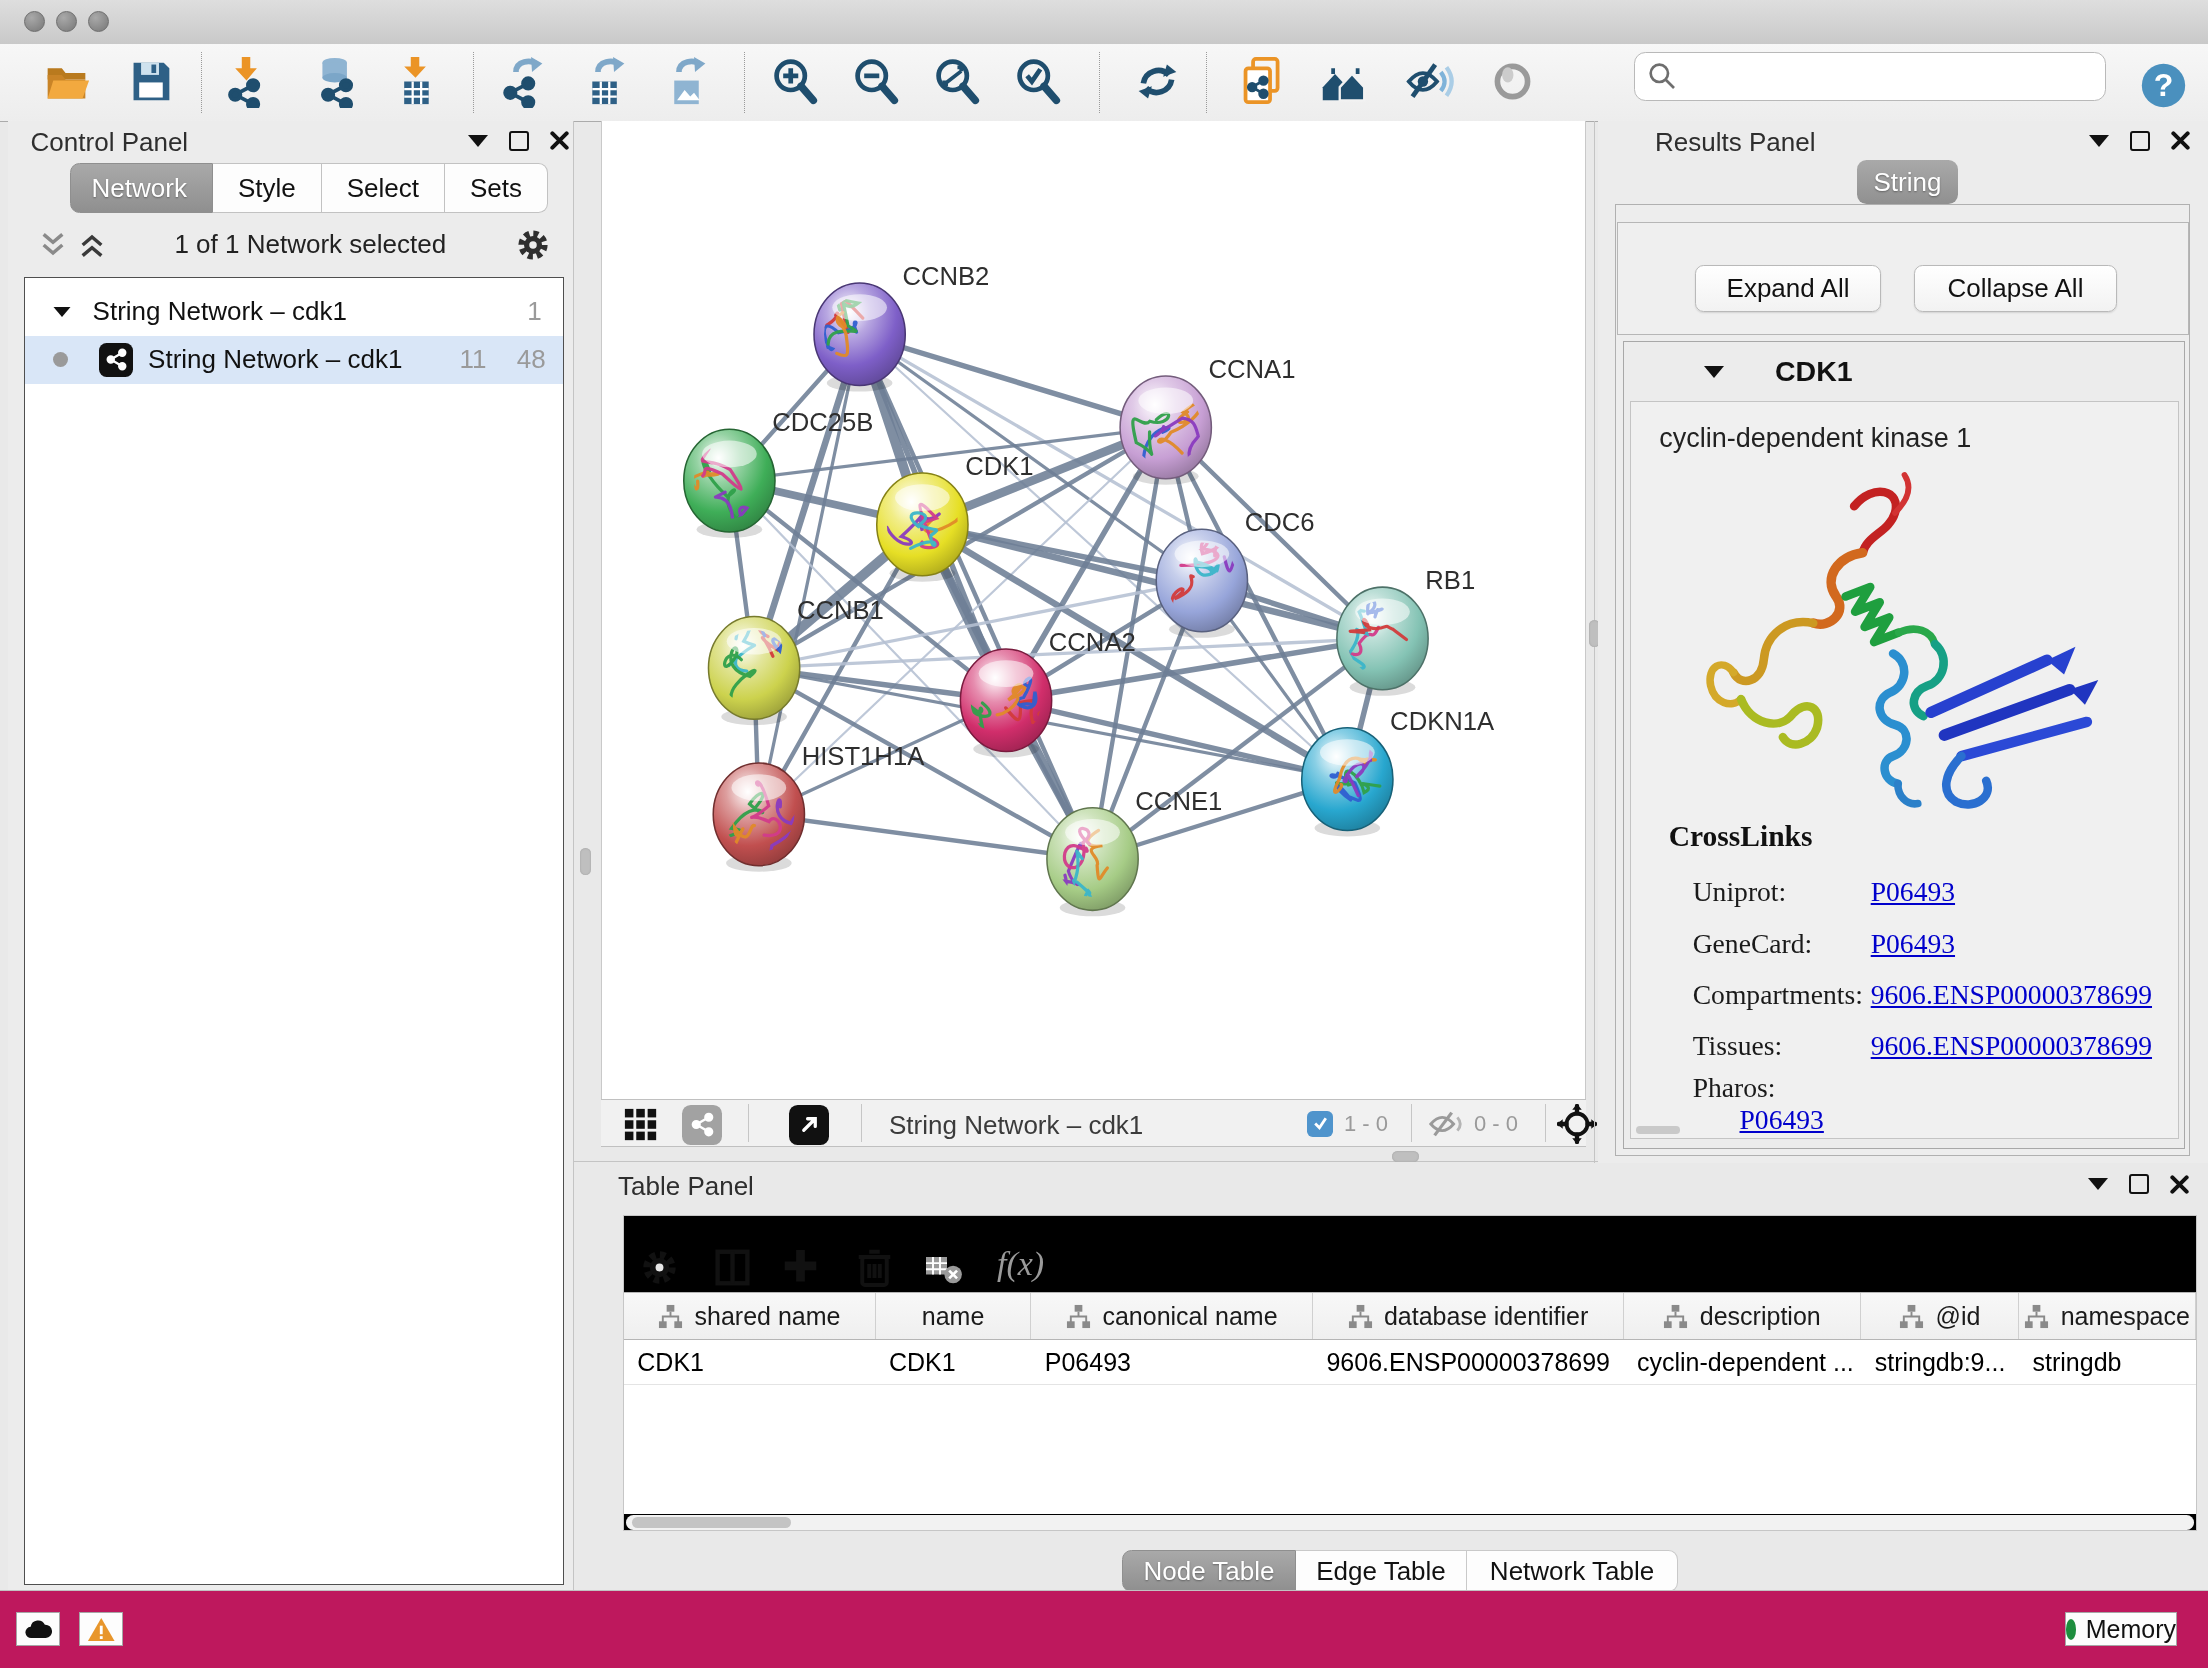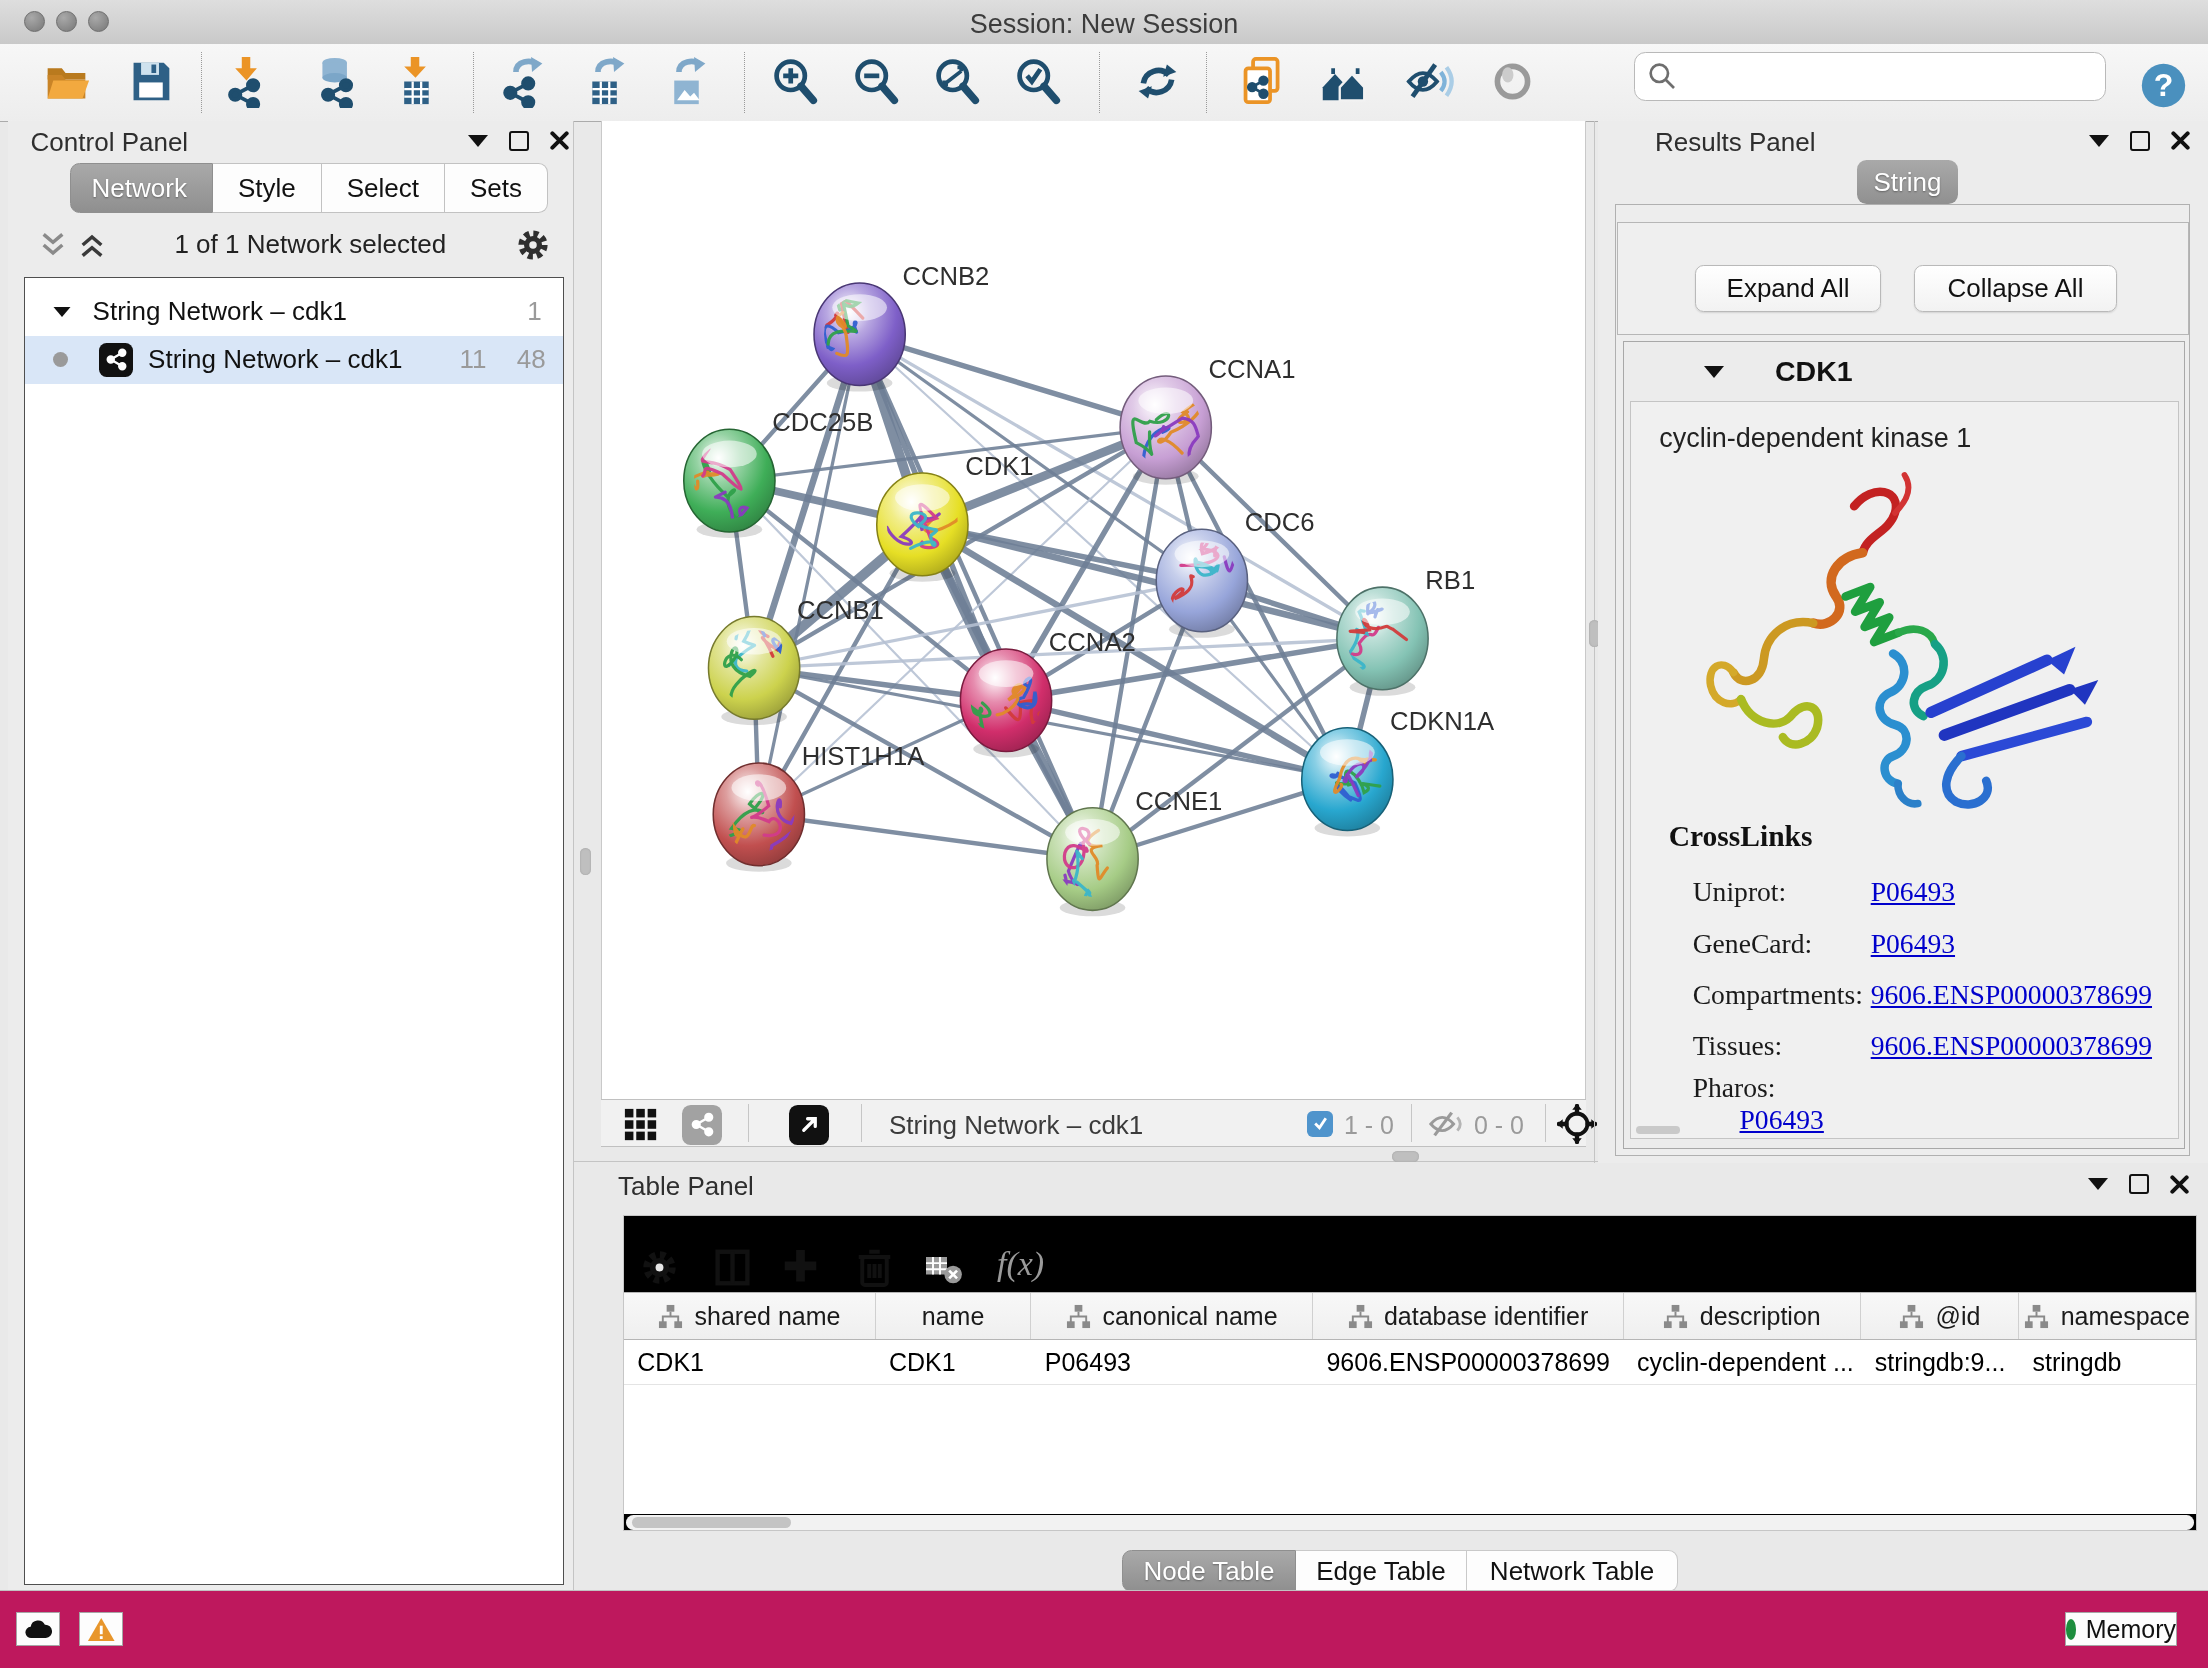--- a/index.html
+++ b/index.html
@@ -46,21 +46,21 @@
   .trow.sel{background:#d9e6f7;}
   .share-badge{width:34px;height:34px;border-radius:7.6px;background:#111;display:flex;align-items:center;justify-content:center;}
 
   
   #net-canvas{position:absolute;left:601px;top:121px;width:985px;height:978px;background:#fff;
     border-left:1px solid #c9c9c9;border-right:1px solid #c9c9c9;box-sizing:border-box;}
   #net-footer{position:absolute;left:601px;top:1099px;width:985px;height:48px;background:#f1f1f1;
     border-top:1px solid #c0c0c0;border-bottom:1px solid #c0c0c0;box-sizing:border-box;}
   .fsep{position:absolute;top:3.8px;height:38px;width:0;border-left:1px solid #c6c6c6;}
   #net-title{position:absolute;left:288px;top:9.5px;font-size:26px;color:#3b3b3b;}
-  .fcount{position:absolute;top:10.5px;font-size:25px;color:#9a9a9a;}
+  .fcount{position:absolute;top:10.5px;font-size:22px;color:#9a9a9a;}
 
   
   .vline{position:absolute;width:0;border-left:1px solid #c4c4c4;}
   .hline{position:absolute;height:0;border-top:1px solid #c4c4c4;}
   .grip{position:absolute;background:#bfbfbf;border-radius:5.7px;box-shadow:inset 0 0 1.9px #999;}
 
   
   #results-panel{position:absolute;left:1598px;top:121px;width:611px;height:1042px;background:#ececec;}
   #string-tab{position:absolute;left:259px;top:39px;width:101px;height:44px;line-height:44px;text-align:center;
     background:linear-gradient(#a9a9a9,#909090);color:#fff;font-size:26px;border-radius:9.5px;
@@ -113,21 +113,20 @@
 </style>
 </head>
 <body>
 
 <div id="window">
 
   <div id="titlebar">
     <span class="tlight" style="left:24px"></span>
     <span class="tlight" style="left:56px"></span>
     <span class="tlight" style="left:88px"></span>
-    <div id="wtitle">Session: New Session</div>
   </div>
 
   <div id="toolbar">
     <svg class="ticon" style="left:42px" viewBox="0 0 52 56">
       <path d="M6 14 h15 l4 5 h21 v7 H6z" fill="#b97a1e"></path>
         <path d="M6 14 v32 h40 v-20 H25 l-4-5 H6z" fill="#c98427"></path>
       <path d="M12 27 h38 l-7 19 H6z" fill="#f2a93f"></path>
       </svg>
     <svg class="ticon" style="left:126px" viewBox="0 0 52 56">
       <path d="M8 8 h32 l6 6 v34 H8z" fill="#2e6086"></path>

